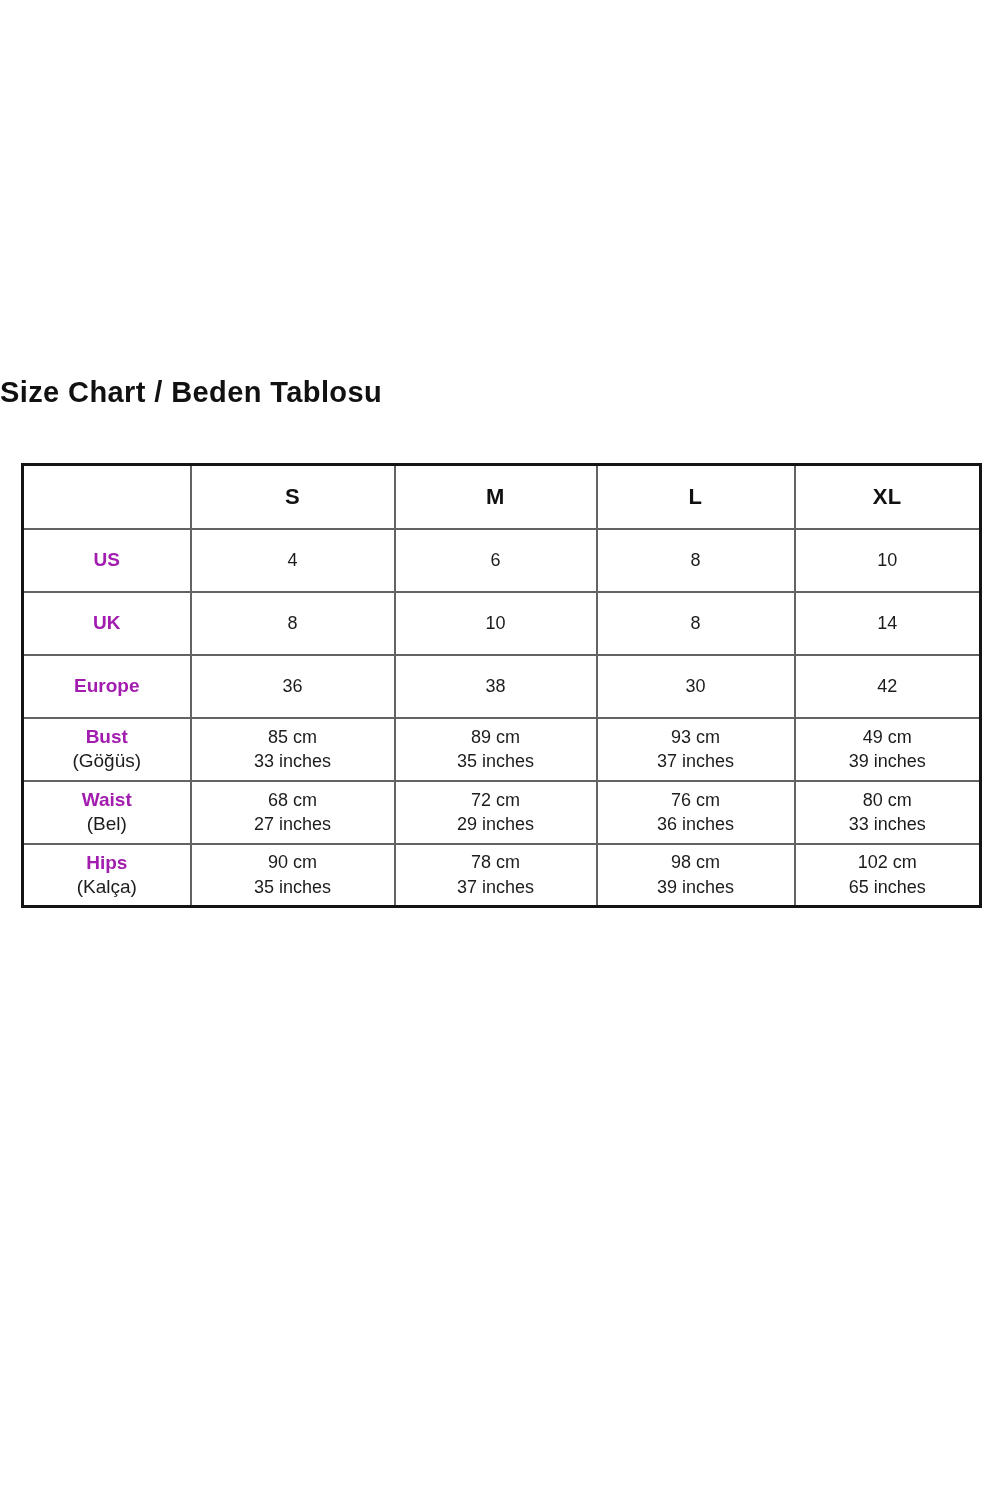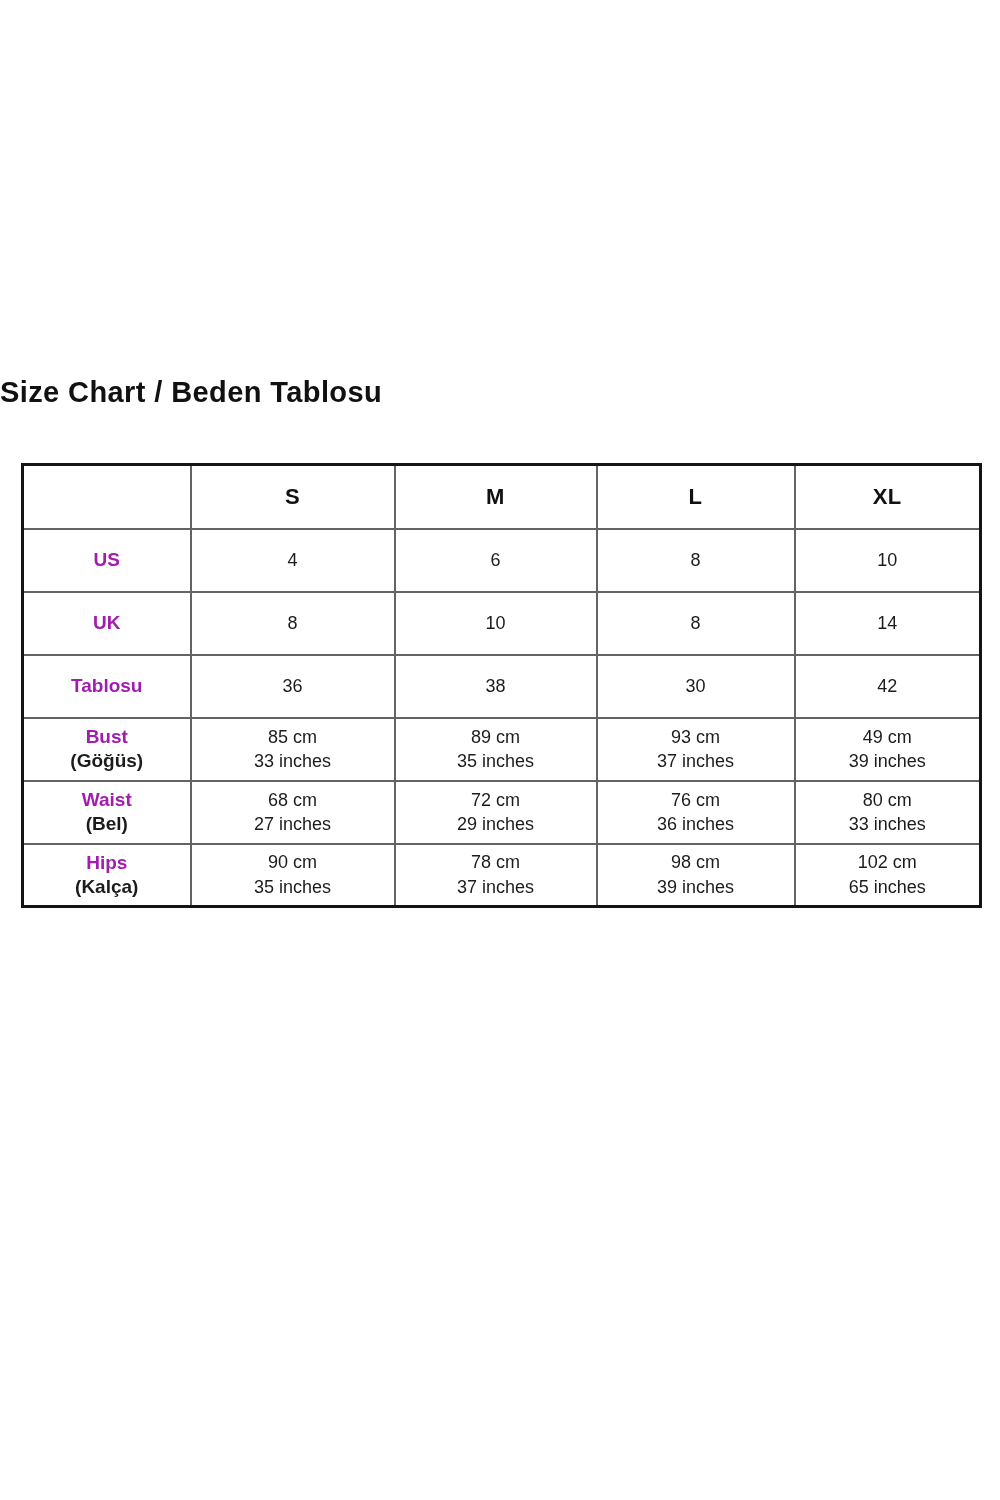--- a/index.html
+++ b/index.html
@@ -54,21 +54,21 @@
   .rowlabel {
     display: block;
     font-size: 19px;
     font-weight: 700;
     color: #a21caf;
     line-height: 1.3;
   }
   .sublabel {
     display: block;
     font-size: 19px;
-    font-weight: 700;
+    font-weight: 400;
     color: #1c1c1c;
     line-height: 1.25;
   }
   .cell-line {
     display: block;
     font-size: 18px;
     font-weight: 400;
     color: #1c1c1c;
     line-height: 1.35;
   }
@@ -139,21 +139,21 @@
         <span class="cell-line"></span>
       </td>
       <td>
         <span class="cell-line">14</span>
         <span class="cell-line"></span>
       </td>
     </tr>
 
     <tr class="data-row">
       <th>
-        <span class="rowlabel">Tablosu</span>
+        <span class="rowlabel">Europe</span>
         <span class="sublabel"></span>
       </th>
       <td>
         <span class="cell-line">36</span>
         <span class="cell-line"></span>
       </td>
       <td>
         <span class="cell-line">38</span>
         <span class="cell-line"></span>
       </td>

